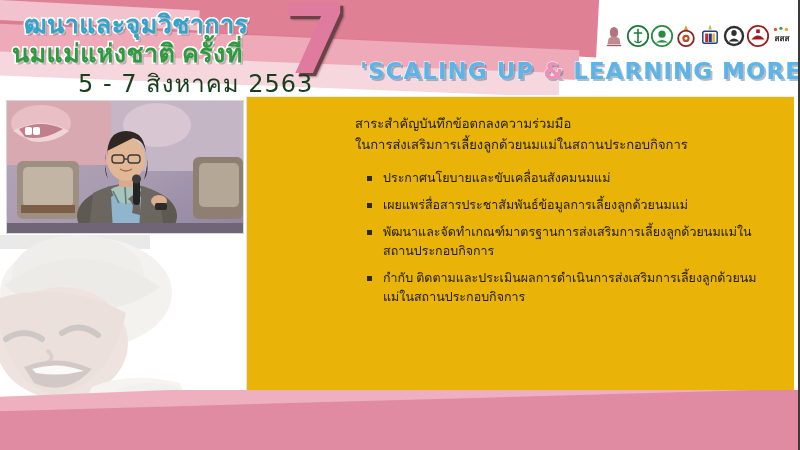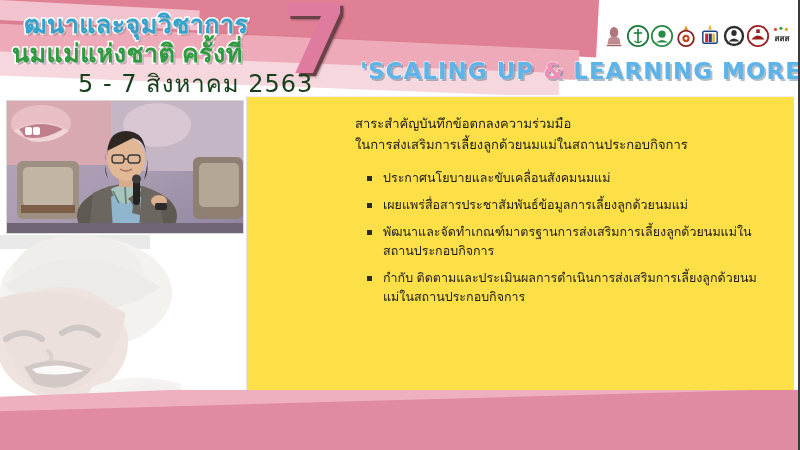--- a/index.html
+++ b/index.html
@@ -105,39 +105,39 @@
   .logos{
     position:absolute;right:6px;top:24px;
     display:flex;align-items:center;
   }
   .logo{width:24px;height:24px;display:block;}
 
   
   .panel{
     position:absolute;left:246px;top:96px;
     width:548px;height:322px;
-    background:#fde047;
+    background:#eab308;
     border-left:1px solid #e3e3e3;
     border-top:1px solid #f0f0f0;
     box-sizing:border-box;
   }
   .heading{
     position:absolute;left:108px;top:16px;
     font-size:13px;color:#1d1d1d;line-height:21px;
     font-family:"DejaVu Sans","Liberation Sans",sans-serif;
     white-space:nowrap;
   }
   ul.bullets{
     position:absolute;left:120px;top:72px;width:400px;
     margin:0;padding:0;list-style:none;
   }
   ul.bullets li{
     position:relative;padding-left:16px;margin-bottom:8px;
     font-size:12.5px;color:#1d1d1d;line-height:19px;
-    font-family:Liberation Sans, sans-serif;
+    font-family:Liberation Serif, serif;
   }
   ul.bullets li::before{
     content:"";position:absolute;left:0;top:7px;
     width:5px;height:5px;background:#2a2a2a;
   }
 
   
   .video{
     position:absolute;left:6px;top:100px;width:238px;height:134px;
     overflow:hidden;border:1px solid #d8d8d8;box-sizing:border-box;

